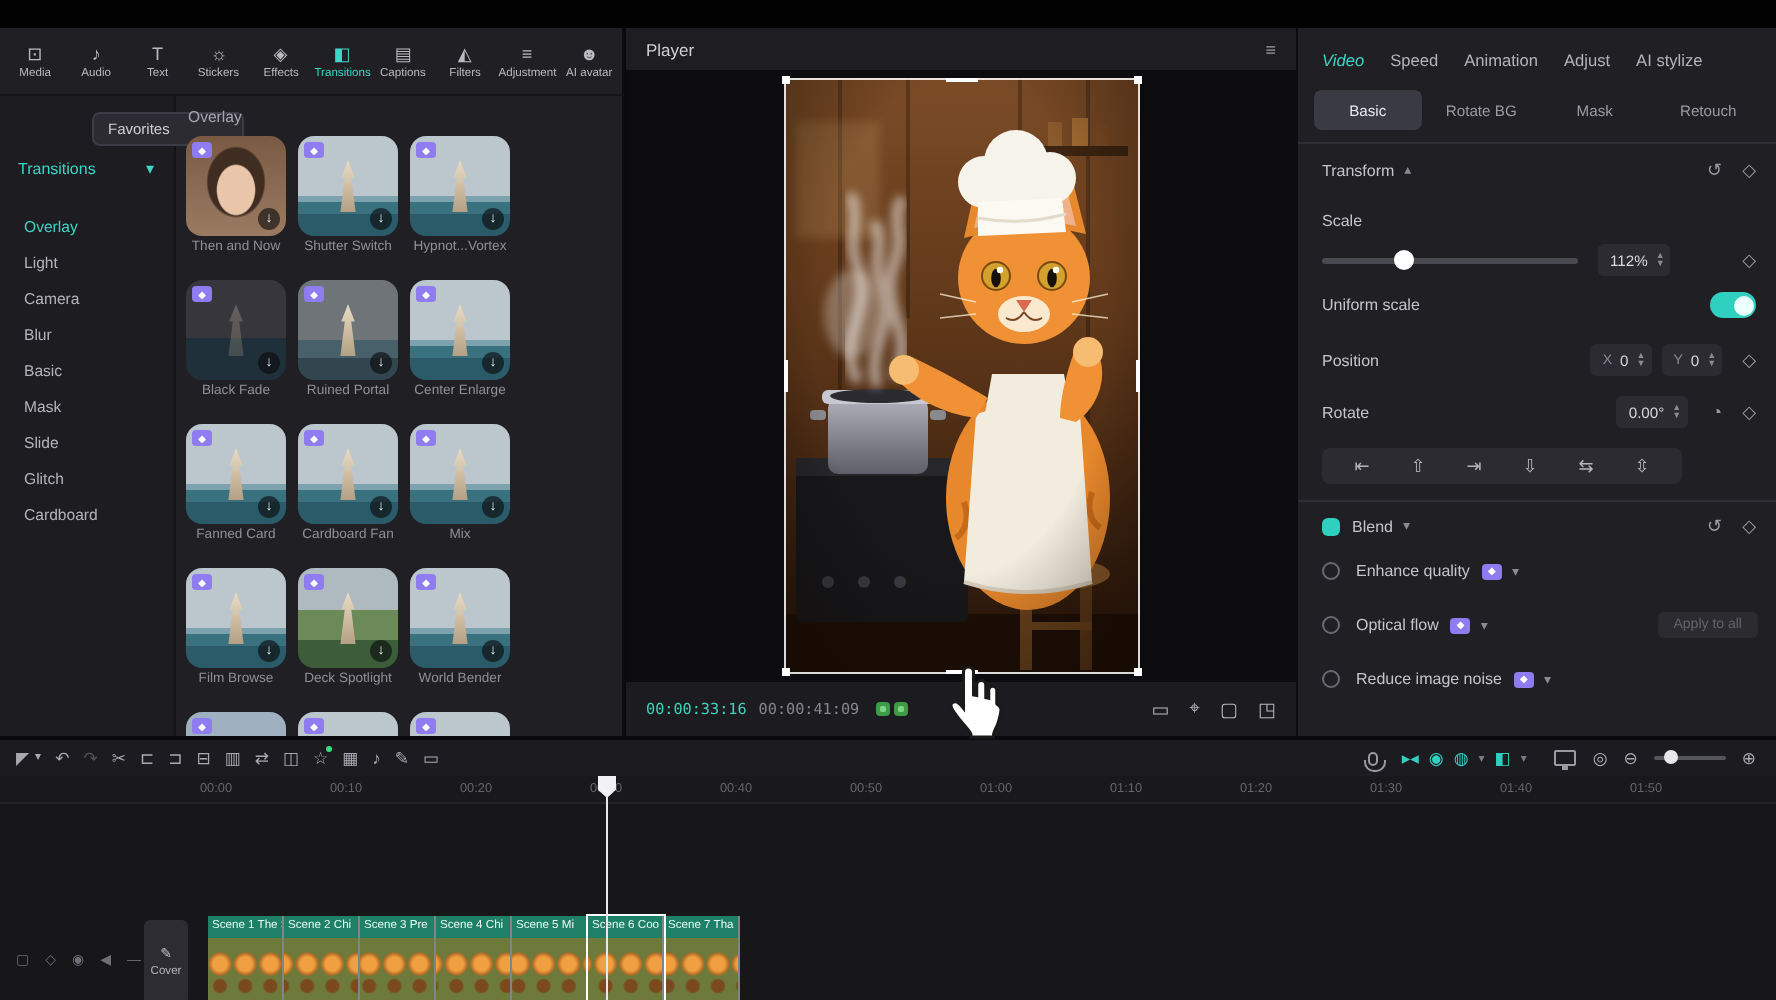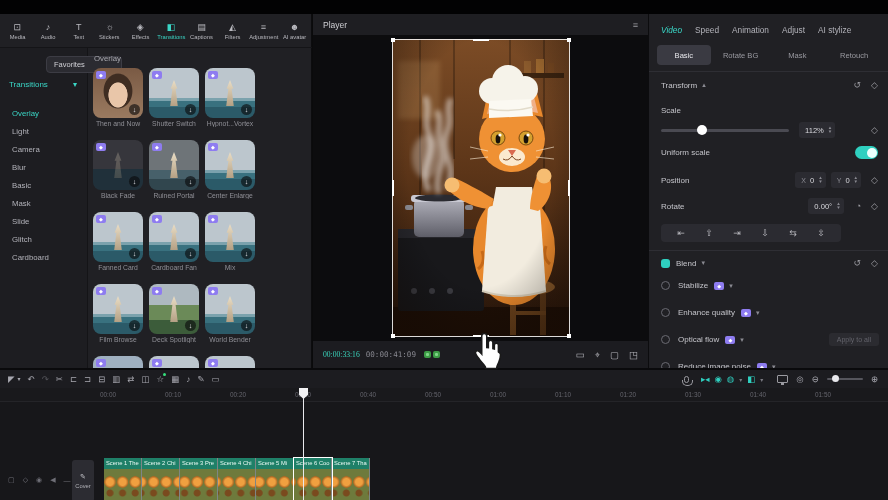--- a/index.html
+++ b/index.html
@@ -61,21 +61,21 @@
   .handle{position:absolute;background:#fff;}
   .h-l{left:-1px;top:50%;width:2px;height:16px;transform:translateY(-50%);}
   .h-r{right:-1px;top:50%;width:2px;height:16px;transform:translateY(-50%);}
   .h-t{top:-1px;left:50%;height:2px;width:16px;transform:translateX(-50%);}
   .h-b{bottom:-1px;left:50%;height:2px;width:16px;transform:translateX(-50%);}
   .h-c{width:4px;height:4px;}
   .c1{left:-2px;top:-2px;} .c2{right:-2px;top:-2px;} .c3{left:-2px;bottom:-2px;} .c4{right:-2px;bottom:-2px;}
   .player-bar{position:absolute;left:0;bottom:0;width:100%;height:28px;background:#1c1c20;border-top:1px solid #0c0c0e;
               display:flex;align-items:center;padding:0 10px;}
   .tc{font-family:"DejaVu Sans Mono",monospace;font-size:7.6px;}
-  .tc-cur{color:#3ad6bd;font-family:Liberation Serif, serif;} .tc-dur{color:#87878f;margin-left:6px;}
+  .tc-cur{color:#3ad6bd;} .tc-dur{color:#87878f;margin-left:6px;}
   .green-badges{display:flex;gap:2px;margin-left:8px;}
   .gb{width:7px;height:7px;border-radius:2px;background:#3d9c46;position:relative;}
   .gb::after{content:"";position:absolute;left:2px;top:2px;width:3px;height:3px;background:#7fd487;border-radius:1px;}
   #player-icons{margin-left:auto;display:flex;gap:10px;}
   .pc-ic{font-size:9.5px;color:#b4b4ba;cursor:pointer;}
   .cursor-hand{position:absolute;left:160px;top:318px;width:30px;height:38px;z-index:40;pointer-events:none;}
 
   
   .right-panel{position:absolute;left:648px;top:14px;width:240px;height:354px;background:#202024;border-left:1px solid #0c0c0e;}
   #insp-tabs{position:absolute;left:12px;top:4px;height:24px;display:flex;gap:13px;align-items:center;}
@@ -579,26 +579,20 @@
 
     <div class="sec-head" style="top:244px" data-name="blend-row">
       <span class="blend-dot" data-name="blend-enabled-indicator"></span>
       <span class="r-label" data-name="blend-label">Blend</span>
       <span class="caret" data-name="chevron-down-icon">▾</span>
       <span class="dim-ic" style="margin-left:auto" data-name="reset-icon">↺</span>
       <span class="dim-ic kf" data-name="keyframe-icon">◇</span>
     </div>
 
     <div id="feature-rows" data-name="feature-toggle-list" style="top:258px">
-        <div class="feat-row" data-name="feature-stabilize">
-          <span class="chk" data-name="checkbox"></span>
-          <span class="feat-label" data-name="feature-label">Stabilize</span>
-          <span class="vip vip-inline" data-name="vip-badge"></span>
-          <span class="caret" data-name="chevron-down-icon">▾</span>
-        </div>
         <div class="feat-row" data-name="feature-enhance-quality">
           <span class="chk" data-name="checkbox"></span>
           <span class="feat-label" data-name="feature-label">Enhance quality</span>
           <span class="vip vip-inline" data-name="vip-badge"></span>
           <span class="caret" data-name="chevron-down-icon">▾</span>
         </div>
         <div class="feat-row" data-name="feature-optical-flow">
           <span class="chk" data-name="checkbox"></span>
           <span class="feat-label" data-name="feature-label">Optical flow</span>
           <span class="vip vip-inline" data-name="vip-badge"></span>

